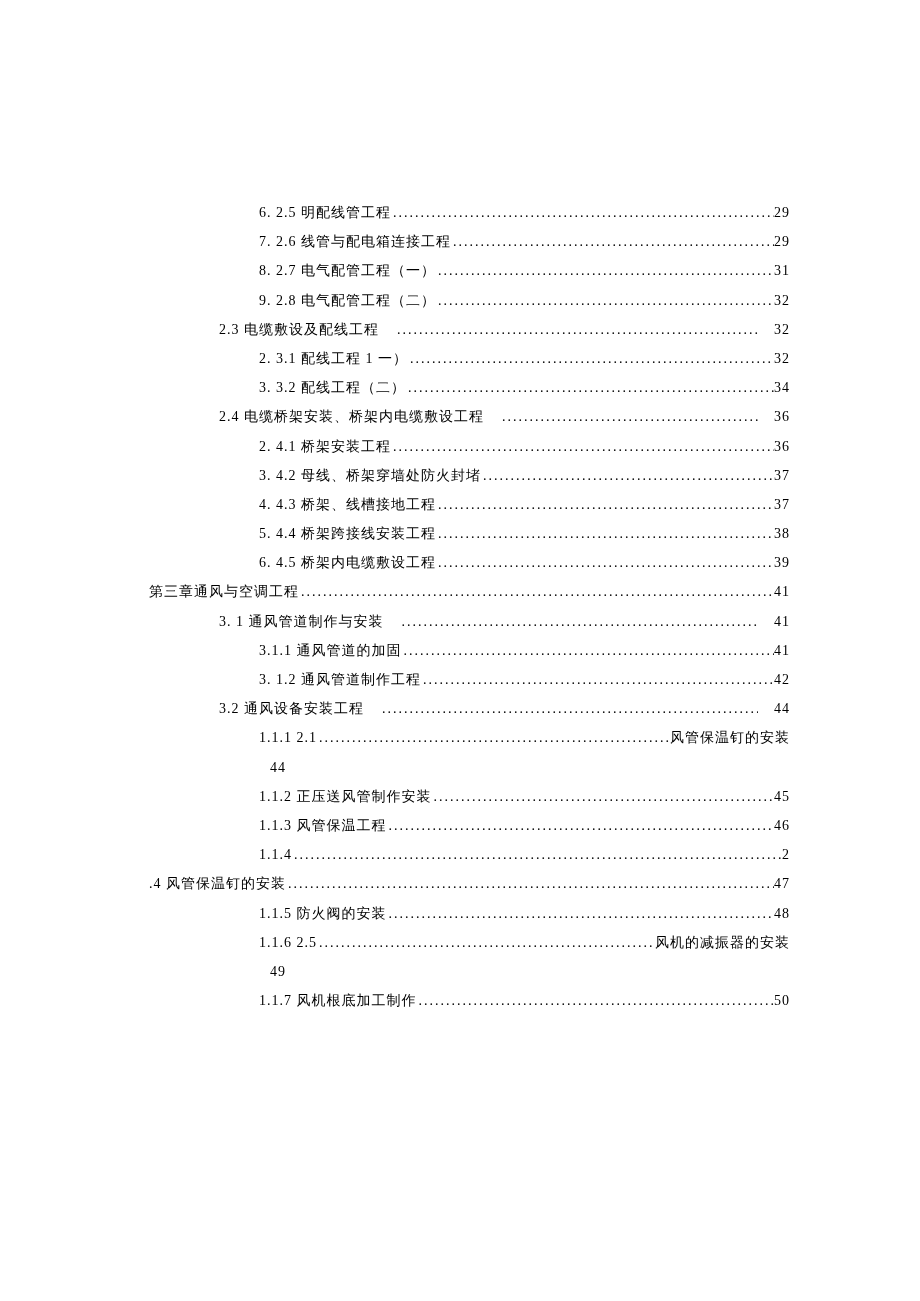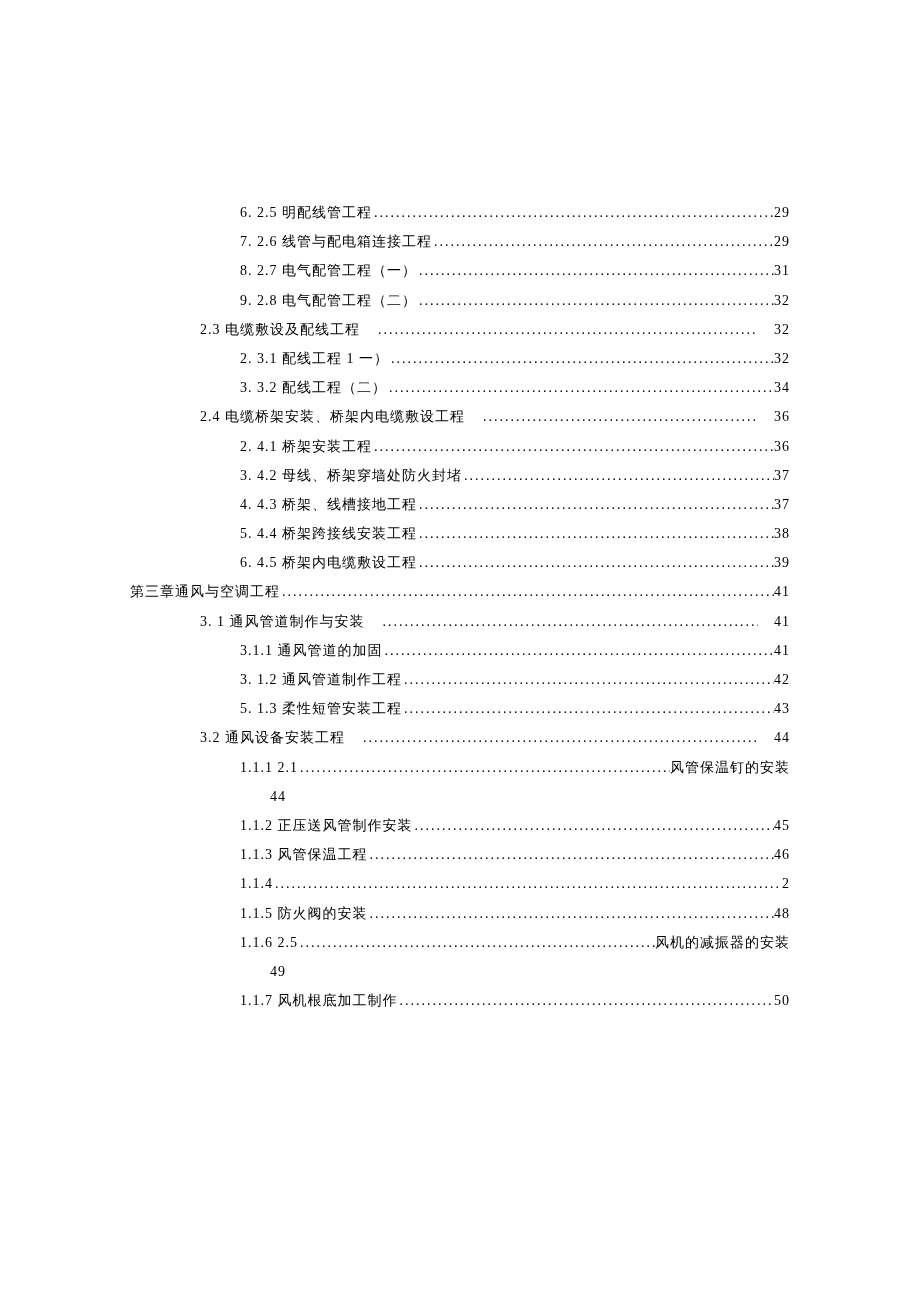--- a/index.html
+++ b/index.html
@@ -16,20 +16,21 @@
       height: 1301px;
       padding: 200px 130px 0 130px;
       line-height: 1.8;
     }
     .toc-line {
       display: flex;
       align-items: baseline;
       white-space: nowrap;
       margin-bottom: 4px;
       letter-spacing: 1px;
+      margin-left: 19px;
     }
     .toc-prefix {
       flex-shrink: 0;
     }
     .toc-dots {
       flex: 1;
       overflow: hidden;
       letter-spacing: 2px;
       padding: 0 2px;
     }
@@ -130,25 +131,20 @@
     <div class="toc-line indent-2">
       <span class="toc-prefix">3.1.1 通风管道的加固</span>
       <span class="toc-dots"></span>
       <span class="toc-page"> 41</span>
     </div>
     <div class="toc-line indent-2">
       <span class="toc-prefix">3.  1.2 通风管道制作工程 </span>
       <span class="toc-dots"></span>
       <span class="toc-page"> 42</span>
     </div>
-    <div class="toc-line indent-2">
-      <span class="toc-prefix">5.  1.3   柔性短管安装工程 </span>
-      <span class="toc-dots"></span>
-      <span class="toc-page"> 43</span>
-    </div>
     <div class="toc-line indent-1">
       <span class="toc-prefix">3.2 通风设备安装工程 </span>
       <span class="toc-dots"></span>
       <span class="toc-page"> 44</span>
     </div>
     <div class="toc-line indent-2">
       <span class="toc-prefix">1.1.1     2.1</span>
       <span class="toc-dots"></span>
       <span class="toc-page">风管保温钉的安装</span>
     </div>
@@ -161,20 +157,25 @@
     <div class="toc-line indent-2">
       <span class="toc-prefix">1.1.3     风管保温工程 </span>
       <span class="toc-dots"></span>
       <span class="toc-page"> 46</span>
     </div>
     <div class="toc-line indent-2">
       <span class="toc-prefix">1.1.4 </span>
       <span class="toc-dots"></span>
       <span class="toc-page"> 2</span>
     </div>
+    <div class="toc-line indent-0">
+      <span class="toc-prefix">.4 风管保温钉的安装 </span>
+      <span class="toc-dots"></span>
+      <span class="toc-page"> 47</span>
+    </div>
     <div class="toc-line indent-2">
       <span class="toc-prefix">1.1.5     防火阀的安装 </span>
       <span class="toc-dots"></span>
       <span class="toc-page"> 48</span>
     </div>
     <div class="toc-line indent-2">
       <span class="toc-prefix">1.1.6     2.5</span>
       <span class="toc-dots"></span>
       <span class="toc-page">风机的减振器的安装</span>
     </div>

